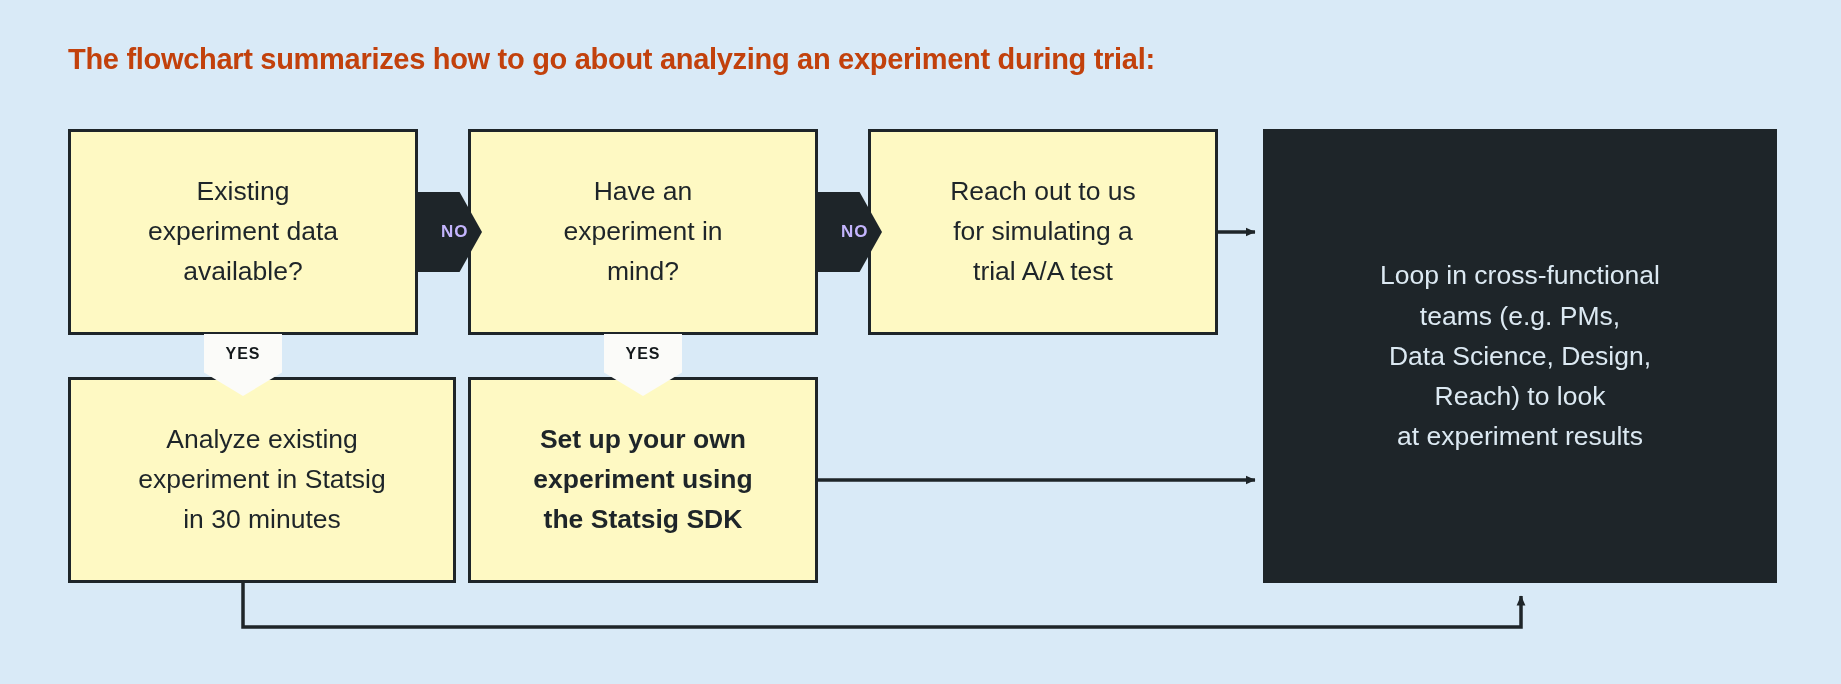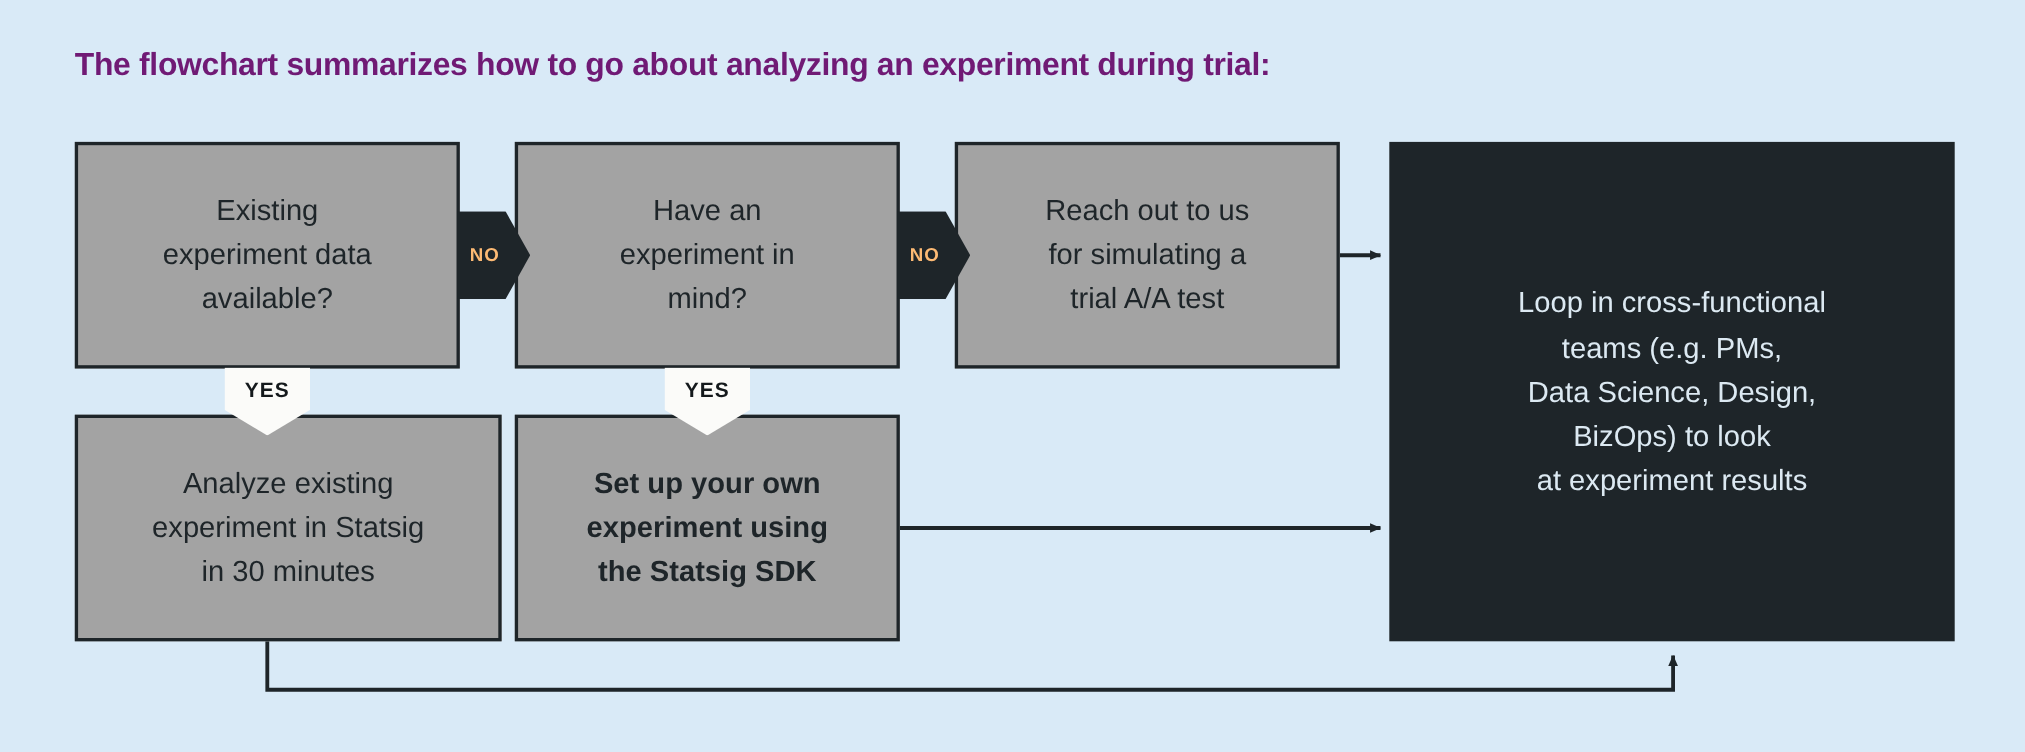--- a/index.html
+++ b/index.html
@@ -22,31 +22,31 @@
     height: 684px;
   }
 
   
   .title {
     position: absolute;
     left: 68px;
     top: 43px;
     font-size: 29px;
     font-weight: bold;
-    color: #701a75;
+    color: #c2410c;
     letter-spacing: -0.3px;
     white-space: nowrap;
   }
 
   
   .box {
     position: absolute;
     box-sizing: border-box;
     border: 3px solid #1e2529;
-    background: #a3a3a3;
+    background: #fef9c3;
     display: flex;
     align-items: center;
     justify-content: center;
     text-align: center;
     color: #1e2529;
     font-size: 26.5px;
     line-height: 1.5;
     padding: 0 14px;
     white-space: pre-line;
   }
@@ -81,23 +81,23 @@
   .no-marker {
     position: absolute;
     width: 66px;
     height: 80px;
     background: #1e2529;
     -webkit-clip-path: polygon(0 0, 66% 0, 100% 50%, 66% 100%, 0 100%);
     clip-path: polygon(0 0, 66% 0, 100% 50%, 66% 100%, 0 100%);
     display: flex;
     align-items: center;
     justify-content: flex-start;
-    padding-left: 11px;
+    padding-left: 25px;
     box-sizing: border-box;
-    color: #fdba74;
+    color: #c4b5fd;
     font-size: 17px;
     font-weight: bold;
     letter-spacing: 1px;
   }
   .no-1 { left: 416px; top: 192px; }
   .no-2 { left: 816px; top: 192px; }
 
   
   .yes-marker {
     position: absolute;
@@ -105,21 +105,21 @@
     height: 62px;
     background: #fbfbf9;
     -webkit-clip-path: polygon(0 0, 100% 0, 100% 62%, 50% 100%, 0 62%);
     clip-path: polygon(0 0, 100% 0, 100% 62%, 50% 100%, 0 62%);
     display: flex;
     align-items: flex-start;
     justify-content: center;
     padding-top: 11px;
     box-sizing: border-box;
     color: #14191c;
-    font-size: 19px;
+    font-size: 16px;
     font-weight: bold;
     letter-spacing: 1px;
   }
   .yes-1 { left: 204px; top: 334px; }
   .yes-2 { left: 604px; top: 334px; }
 
   svg { display: block; }
 </style>
 </head>
 <body>
@@ -156,21 +156,21 @@
 experiment in Statsig
 in 30 minutes</div>
 
 <div class="box box-r2c2">Set up your own
 experiment using
 the Statsig SDK</div>
 
 <div class="dark-panel">Loop in cross-functional
 teams (e.g. PMs,
 Data Science, Design,
-BizOps) to look
+Reach) to look
 at experiment results</div>
 
 <div class="no-marker no-1">NO</div>
 
 <div class="no-marker no-2">NO</div>
 
 <div class="yes-marker yes-1">YES</div>
 
 <div class="yes-marker yes-2">YES</div>
 

